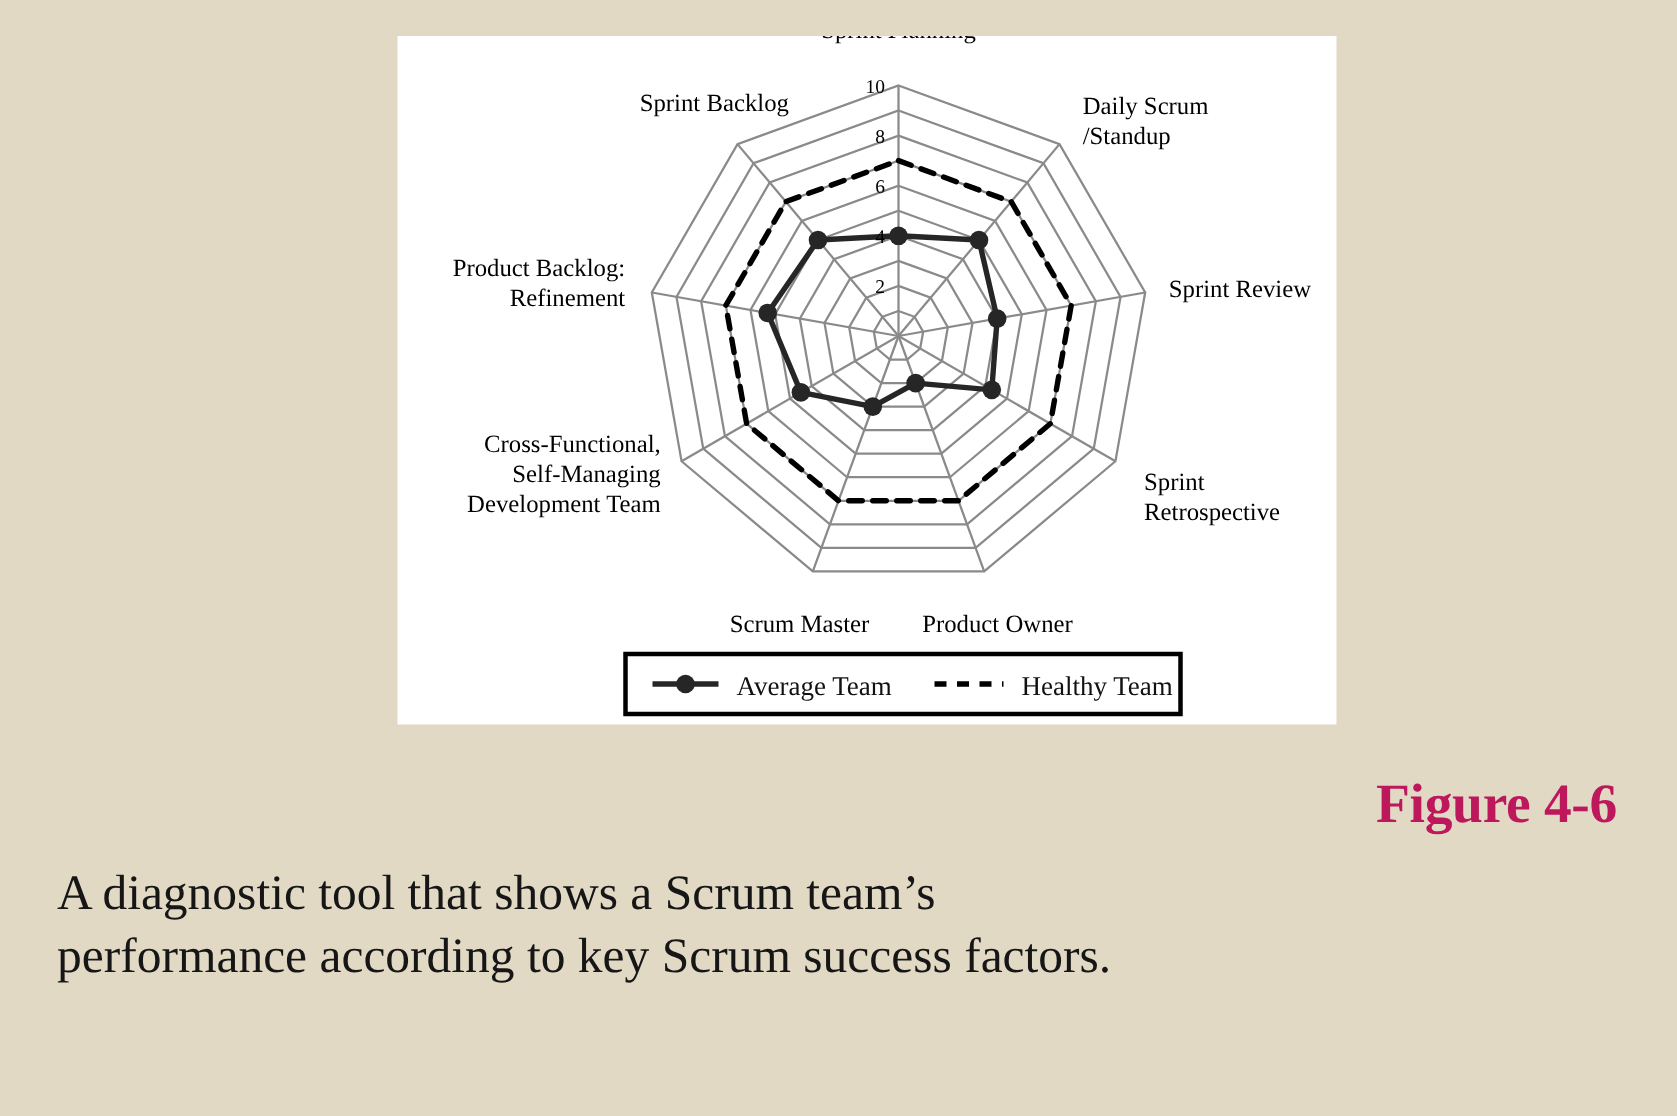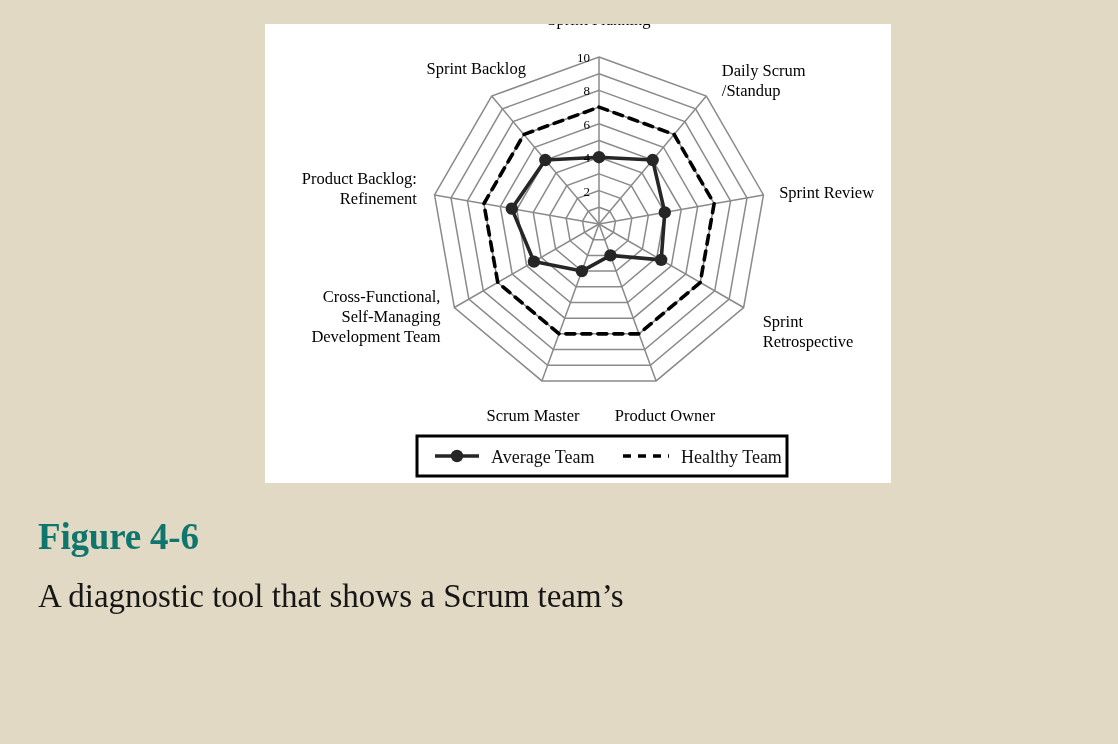--- a/index.html
+++ b/index.html
@@ -54,23 +54,24 @@
     position: absolute;
     left: 38px;
     top: 518px;
     width: 1040px;
   }
   #figure-number {
     font-family: "Liberation Serif", serif;
     font-weight: bold;
     font-size: 37px;
     line-height: 1.05;
-    color: #0f766e;
+    color: #be185d;
     letter-spacing: -0.2px;
     margin: 0 0 18px 0;
+    text-align: right;
   }
   .caption-line {
     font-family: "Liberation Serif", serif;
     font-size: 33px;
     line-height: 1.28;
     color: #161616;
     margin: 0;
     white-space: nowrap;
   }
 </style>
@@ -140,13 +141,14 @@
         <text x="226" y="439" class="legend-label">Average Team</text>
         <line x1="358" y1="432" x2="404" y2="432" stroke="#000000" stroke-width="3.6" stroke-dasharray="8,7"></line>
         <text x="416" y="439" class="legend-label">Healthy Team</text>
       </g>
   </svg>
 </div>
 
 <div id="caption-block">
   <div id="figure-number">Figure 4-6</div>
   <p class="caption-line">A diagnostic tool that shows a Scrum team’s</p>
+  <p class="caption-line">performance according to key Scrum success factors.</p>
 </div>
 
 </body></html>

